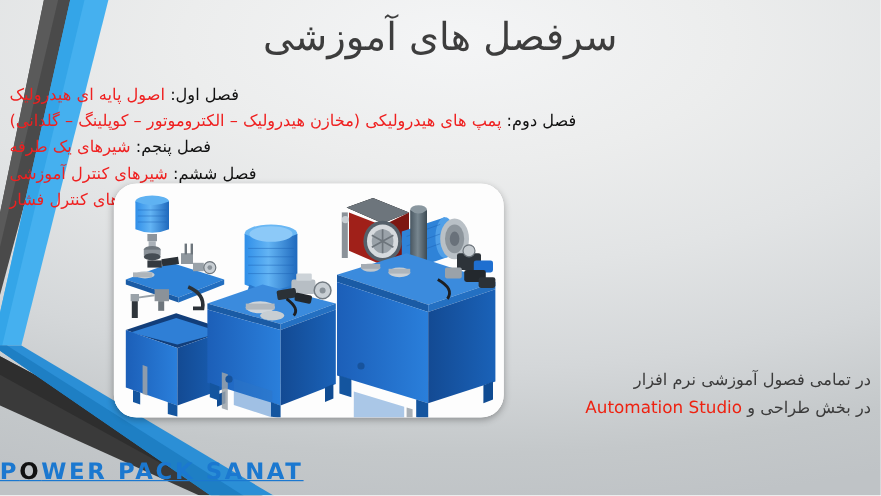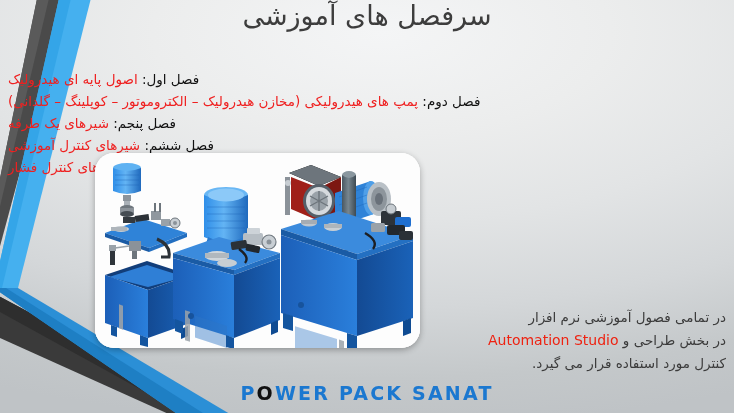--- a/index.html
+++ b/index.html
@@ -11,23 +11,23 @@
     position:relative;width:734px;height:413px;overflow:hidden;
     background:
       radial-gradient(ellipse 120% 95% at 52% 8%, #f4f5f6 0%, #eceded 26%, #e2e4e5 48%, #d4d7d9 70%, #c4c8ca 88%, #bfc3c6 100%);
   }
 
   
   .deco{position:absolute;left:0;top:0;width:260px;height:413px;pointer-events:none;}
 
   
   .title{
-    position:absolute;left:0;right:0;top:0;
+    position:absolute;left:0;right:0;top:12px;
     text-align:center;
-    font-size:27px;color:#3d3d3d;letter-spacing:0;
+    font-size:32px;color:#3d3d3d;letter-spacing:0;
     direction:rtl;
   }
 
   
   .chapters{
     position:absolute;right:8px;top:68px;width:724px;
     direction:rtl;text-align:left;
   }
   .chap{
     font-size:13.5px;line-height:22.1px;color:#111111;white-space:nowrap;
@@ -48,25 +48,26 @@
   .card{
     position:absolute;left:95px;top:153px;width:325px;height:195px;
     background:#fdfdfd;border-radius:19px;
     box-shadow:0 2px 6px rgba(0,0,0,.30), 0 0 0 1px rgba(255,255,255,.55) inset;
     overflow:hidden;
   }
   .card svg{display:block;width:325px;height:195px;}
 
   
   .logo{
-    position:absolute;left:0;right:0;bottom:9px;text-align:center;
+    position:absolute;left:0;right:0;bottom:9px;text-align:left;
     direction:ltr;
     font-family:"DejaVu Sans","Liberation Sans",sans-serif;
     font-size:19px;font-weight:bold;letter-spacing:2.2px;
     color:#1b78d0;
+    text-decoration:underline;
   }
   .logo .blk{color:#111111;}
 </style>
 </head>
 <body>
 
 <div id="slide">
 
   <svg class="deco" viewBox="0 0 260 413" preserveAspectRatio="none">
 
@@ -102,21 +103,20 @@
     </div>
     <div class="chap">
       <span>فصل فشار:</span>
       <span class="body">شیر های کنترل فشار</span>
     </div>
   </div>
 
   <div class="note">
     <div>در تمامی فصول آموزشی نرم افزار</div>
     <div><span>در بخش طراحی و</span> <span class="hl">Automation Studio</span></div>
-    <div>کنترل مورد استفاده قرار می گیرد.</div>
   </div>
 
   <div class="card">
     <svg viewBox="0 0 325 195">
       <defs>
         <linearGradient id="tk" x1="0" y1="0" x2="1" y2="0">
           <stop offset="0" stop-color="#1c5fb8"></stop>
             <stop offset="1" stop-color="#2a7fdb"></stop>
         </linearGradient>
         <linearGradient id="tkd" x1="0" y1="0" x2="1" y2="0">

